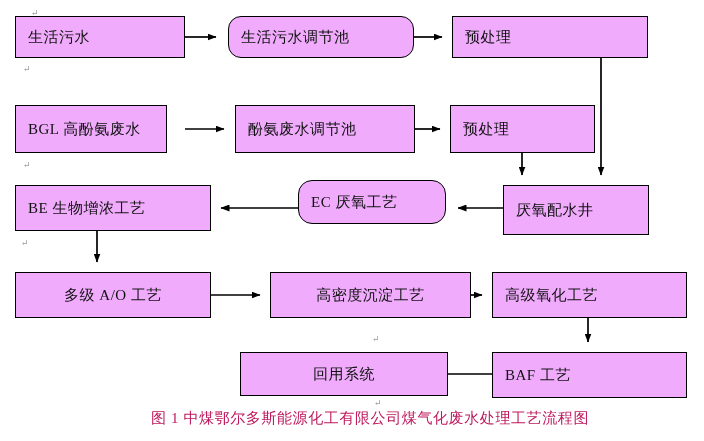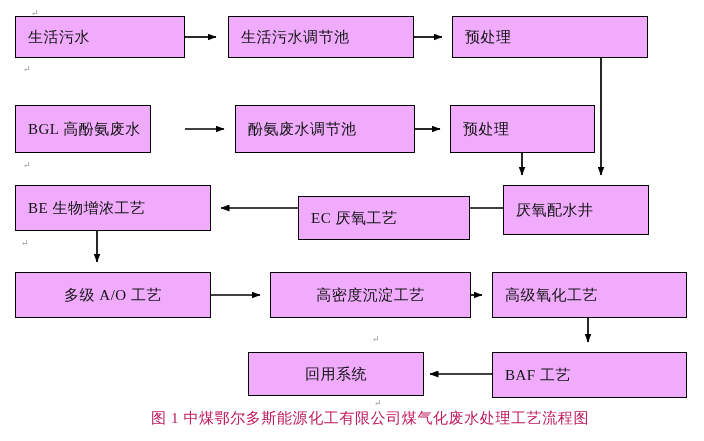--- a/index.html
+++ b/index.html
@@ -89,57 +89,57 @@
         <polyline points="462,295 482,295" marker-end="url(#arrowhead)"></polyline>
         <polyline points="588,318 588,342" marker-end="url(#arrowhead)"></polyline>
         <polyline points="492,374 430,374" marker-end="url(#arrowhead)"></polyline>
       </g>
   </svg>
 
   <div id="nodes-group">
       <div class="node align-left" style="left: 15px; top: 16px; width: 170px; height: 42px;">
         <span class="node-label">生活污水</span>
       </div>
-      <div class="node align-left" style="left: 228px; top: 16px; width: 186px; height: 42px;">
+      <div class="node align-left" style="left: 228px; top: 16px; width: 186px; height: 42px; border-radius: 13px;">
         <span class="node-label">生活污水调节池</span>
       </div>
       <div class="node align-left" style="left: 452px; top: 16px; width: 196px; height: 42px;">
         <span class="node-label">预处理</span>
       </div>
-      <div class="node align-left" style="left: 15px; top: 105px; width: 136px; height: 48px;">
+      <div class="node align-left" style="left: 15px; top: 105px; width: 152px; height: 48px;">
         <span class="node-label">BGL 高酚氨废水</span>
       </div>
       <div class="node align-left" style="left: 235px; top: 105px; width: 180px; height: 48px;">
         <span class="node-label">酚氨废水调节池</span>
       </div>
       <div class="node align-left" style="left: 450px; top: 105px; width: 145px; height: 48px;">
         <span class="node-label">预处理</span>
       </div>
       <div class="node align-left" style="left: 15px; top: 185px; width: 196px; height: 46px;">
         <span class="node-label">BE 生物增浓工艺</span>
       </div>
-      <div class="node align-left" style="left: 298px; top: 196px; width: 172px; height: 44px;">
+      <div class="node align-left" style="left: 298px; top: 180px; width: 148px; height: 44px; border-radius: 14px;">
         <span class="node-label">EC 厌氧工艺</span>
       </div>
       <div class="node align-left" style="left: 503px; top: 185px; width: 146px; height: 50px;">
         <span class="node-label">厌氧配水井</span>
       </div>
       <div class="node align-center" style="left: 15px; top: 272px; width: 196px; height: 46px;">
         <span class="node-label">多级 A/O 工艺</span>
       </div>
       <div class="node align-center" style="left: 270px; top: 272px; width: 201px; height: 46px;">
         <span class="node-label">高密度沉淀工艺</span>
       </div>
       <div class="node align-left" style="left: 492px; top: 272px; width: 195px; height: 46px;">
         <span class="node-label">高级氧化工艺</span>
       </div>
       <div class="node align-left" style="left: 492px; top: 352px; width: 195px; height: 46px;">
         <span class="node-label">BAF 工艺</span>
       </div>
-      <div class="node align-center" style="left: 248px; top: 352px; width: 176px; height: 44px; font-family: Liberation Mono, monospace;">
+      <div class="node align-center" style="left: 240px; top: 352px; width: 208px; height: 44px; font-family: Liberation Mono, monospace;">
         <span class="node-label">回用系统</span>
       </div>
     </div>
   <div id="marks-group">
       <span class="pilcrow" style="left: 31px; top: 8px;">↵</span>
       <span class="pilcrow" style="left: 23px; top: 64px;">↵</span>
       <span class="pilcrow" style="left: 23px; top: 160px;">↵</span>
       <span class="pilcrow" style="left: 21px; top: 238px;">↵</span>
       <span class="pilcrow" style="left: 372px; top: 334px;">↵</span>
       <span class="pilcrow" style="left: 374px; top: 398px;">↵</span>

